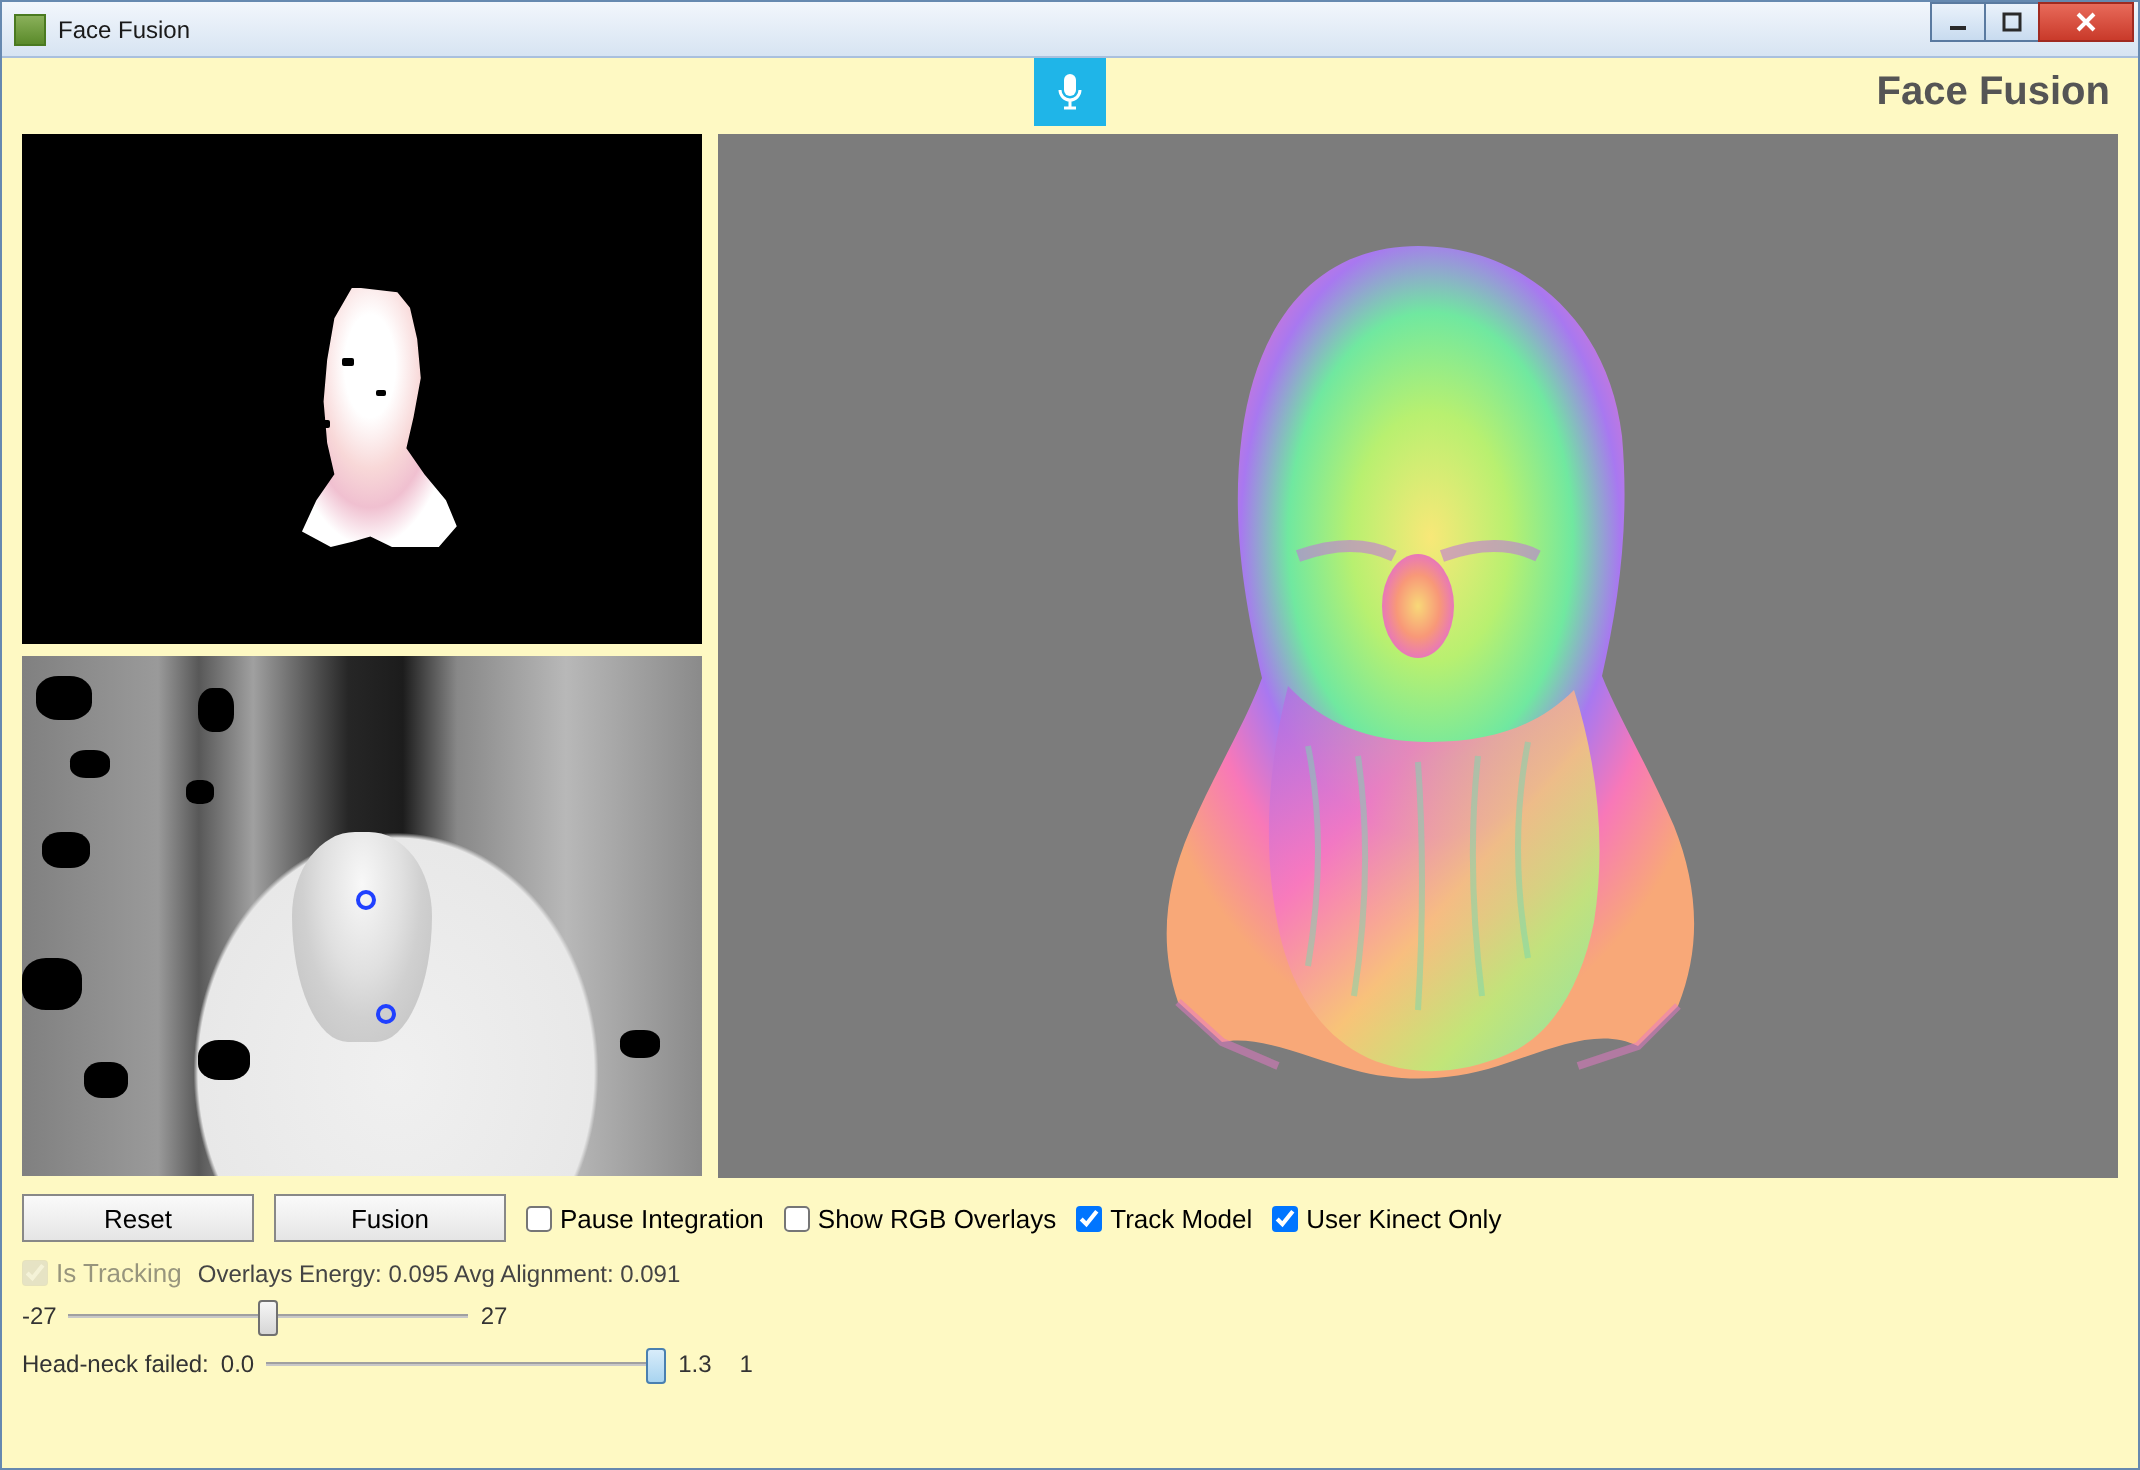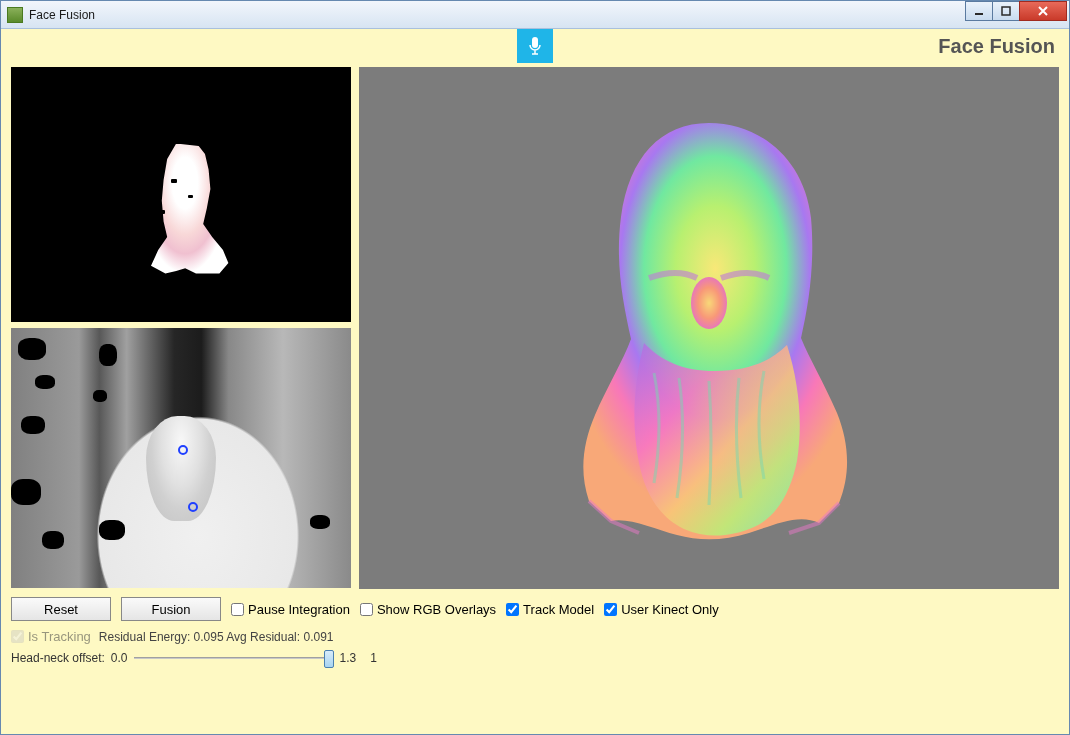--- a/index.html
+++ b/index.html
@@ -35,21 +35,21 @@
   radial-gradient(ellipse 220px 260px at 55% 80%, #f0f0f0 0%, #e8e8e8 45%, rgba(0,0,0,0) 46%),
   linear-gradient(90deg, #808080 0%, #9a9a9a 20%, #585858 26%, #a0a0a0 34%, #262626 48%, #1c1c1c 56%, #888 64%, #b8b8b8 80%, #8a8a8a 100%);
 }
 .depth-head { position: absolute; left: 50%; top: 34%; transform: translateX(-50%); width: 70px; height: 105px; background: radial-gradient(ellipse at 50% 25%, #f8f8f8 0%, #e0e0e0 40%, #d0d0d0 60%, #c8c8c8 80%); border-radius: 45% 45% 40% 40% / 40% 40% 60% 60%; }
 .depth-marker { position: absolute; width: 10px; height: 10px; border: 2px solid #2040ff; border-radius: 50%; }
 
 .render-head { width: 320px; height: 450px; position: relative; }
 .render-head svg { width: 100%; height: 100%; }
 
 .controls-row { display: flex; align-items: center; gap: 10px; margin-top: 8px; }
-.btn { width: 100px; height: 24px; border: 1px solid #888; background: linear-gradient(#fafafa,#e5e5e5); font-size: 13px; cursor: pointer; }
+.btn { width: 116px; height: 24px; border: 1px solid #888; background: linear-gradient(#fafafa,#e5e5e5); font-size: 13px; cursor: pointer; }
 .chk { display: flex; align-items: center; gap: 4px; font-size: 13px; justify-content: center; }
 .chk input { width: 13px; height: 13px; }
 
 .status1 { margin-top: 8px; font-size: 12px; color: #444; display: flex; align-items: center; gap: 8px; }
 .status1 input[type=checkbox] { width: 13px; height: 13px; }
 .gray-check { opacity: 0.55; }
 
 .slider-row { display: flex; align-items: center; gap: 6px; font-size: 12px; color: #333; margin-top: 4px; }
 .slider { position: relative; height: 20px; }
 .slider-track { position: absolute; top: 9px; left: 0; right: 0; height: 2px; background: #c8c8c8; border-top: 1px solid #a0a0a0; }
@@ -178,30 +178,38 @@
           <span>User Kinect Only</span>
         </label>
     </div>
 
     <div class="status1">
       <label class="chk gray-check">
           <input type="checkbox" checked="" disabled="" style="">
           <span>Is Tracking</span>
         </label>
       <span>
-        <span>Residual Energy:</span>
+        <span>Overlays Energy:</span>
         <span>0.095</span>
-        <span>Avg Residual:</span>
+        <span>Avg Alignment:</span>
         <span>0.091</span>
       </span>
     </div>
 
-
     <div class="slider-row">
-      <span>Head-neck offset:</span>
+      <span>-27</span>
+      <div class="slider" style="width:200px">
+        <div class="slider-track"></div>
+        <div class="slider-thumb" style="left:95px"></div>
+      </div>
+      <span>27</span>
+    </div>
+
+    <div class="slider-row">
+      <span>Head-neck failed:</span>
       <span>0.0</span>
       <div class="slider" style="width:200px">
         <div class="slider-track"></div>
         <div class="slider-thumb blue" style="left:190px"></div>
       </div>
       <span>1.3</span>
       <span style="margin-left:8px">1</span>
     </div>
 
   </div>

